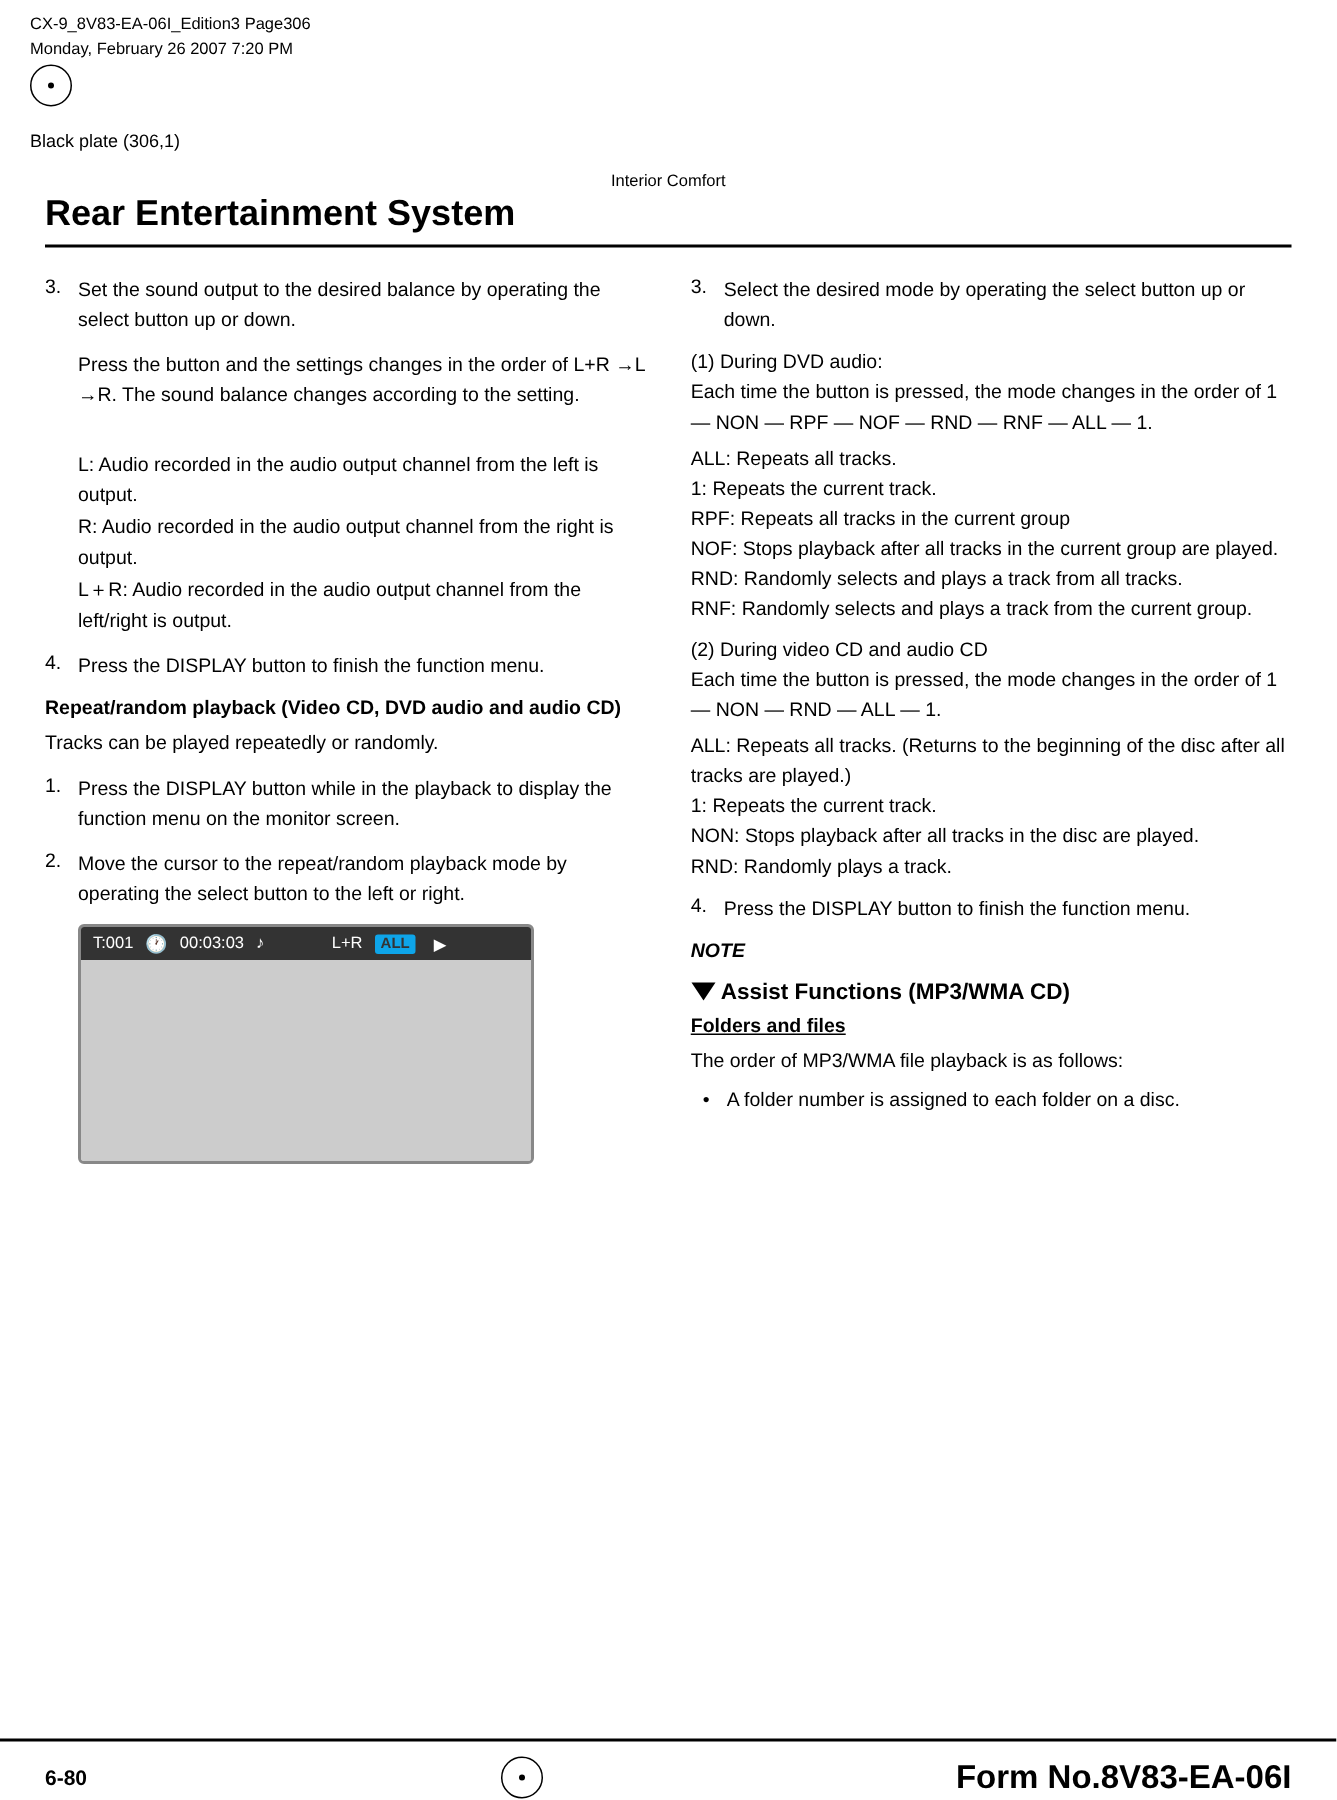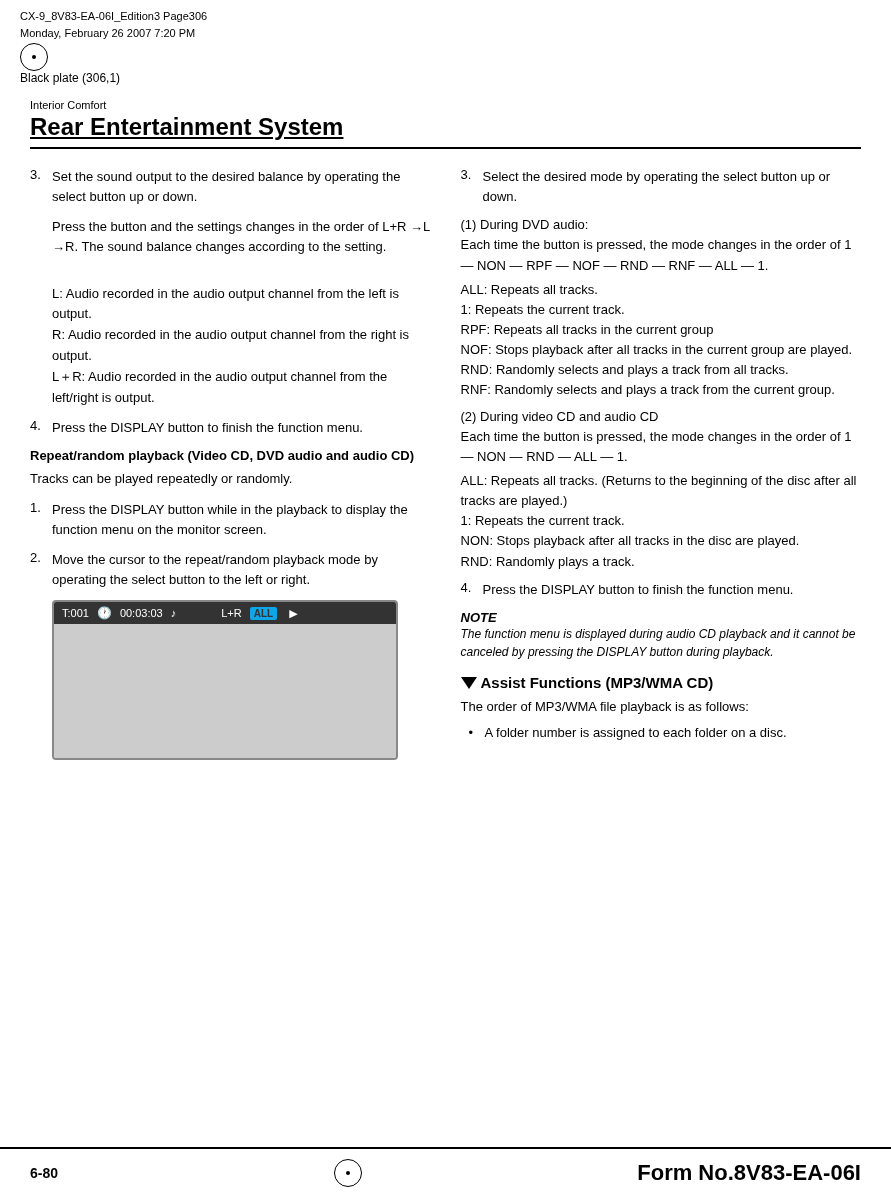--- a/index.html
+++ b/index.html
@@ -50,43 +50,43 @@
     .header-circle-inner {
       width: 4px;
       height: 4px;
       background: #000;
       border-radius: 50%;
     }
     .header-right {
       font-size: 12px;
       color: #000;
       text-align: left;
-      margin-top: 0;
+      margin-top: 16px;
     }
 
     
     .main-content {
       padding: 10px 30px 20px 30px;
     }
 
     
     .section-label {
       font-size: 11px;
       font-weight: normal;
       color: #000;
       margin-bottom: 2px;
+      text-align: center;
     }
 
     
     .page-title {
       font-size: 24px;
       font-weight: bold;
       color: #000;
       margin-bottom: 6px;
-      text-decoration: underline;
     }
 
     
     .title-rule {
       border: none;
       border-top: 2px solid #000;
       margin-bottom: 18px;
     }
 
     
@@ -149,21 +149,21 @@
       line-height: 1.55;
       margin-bottom: 10px;
     }
 
     
     .monitor-box {
       border: 2px solid #888;
       background: #ddd;
       margin-left: 22px;
       margin-top: 8px;
-      width: 346px;
+      width: 304px;
       height: 160px;
       border-radius: 4px;
       overflow: hidden;
       display: flex;
       flex-direction: column;
     }
     .monitor-toolbar {
       background: #333;
       color: #fff;
       padding: 4px 8px;
@@ -285,21 +285,21 @@
       margin-left: 8px;
       margin-bottom: 4px;
     }
     .bullet-dot {
       min-width: 10px;
     }
 
     
     .footer {
       position: absolute;
-      bottom: 12px;
+      bottom: 0;
       left: 0;
       right: 0;
       display: flex;
       justify-content: space-between;
       align-items: center;
       padding: 10px 30px 1px 30px;
       border-top: 2px solid #000;
     }
     .footer-page {
       font-size: 14px;
@@ -434,28 +434,28 @@
           <div>RND: Randomly plays a track.</div>
         </div>
 
         <div class="right-numbered" style="margin-top:8px;">
           <div class="right-num">4.</div>
           <div class="right-content">Press the DISPLAY button to finish the function menu.</div>
         </div>
 
         <div class="note-section">
           <div class="note-label">NOTE</div>
-          <div class="note-text">The function menu is displayed during audio CD playback and it cannot be canceled by pressing the DISPLAY button during playback.</div>
         </div>
 
         <div class="assist-heading">
           <div class="triangle-icon"></div>
           <span>Assist Functions (MP3/WMA CD)</span>
         </div>
 
+        <div class="underline-heading">Folders and files</div>
         <div class="body-text">The order of MP3/WMA file playback is as follows:</div>
 
         <div class="bullet-item">
           <span class="bullet-dot">•</span>
           <span>A folder number is assigned to each folder on a disc.</span>
         </div>
 
       </div>
     </div>
   </div>

